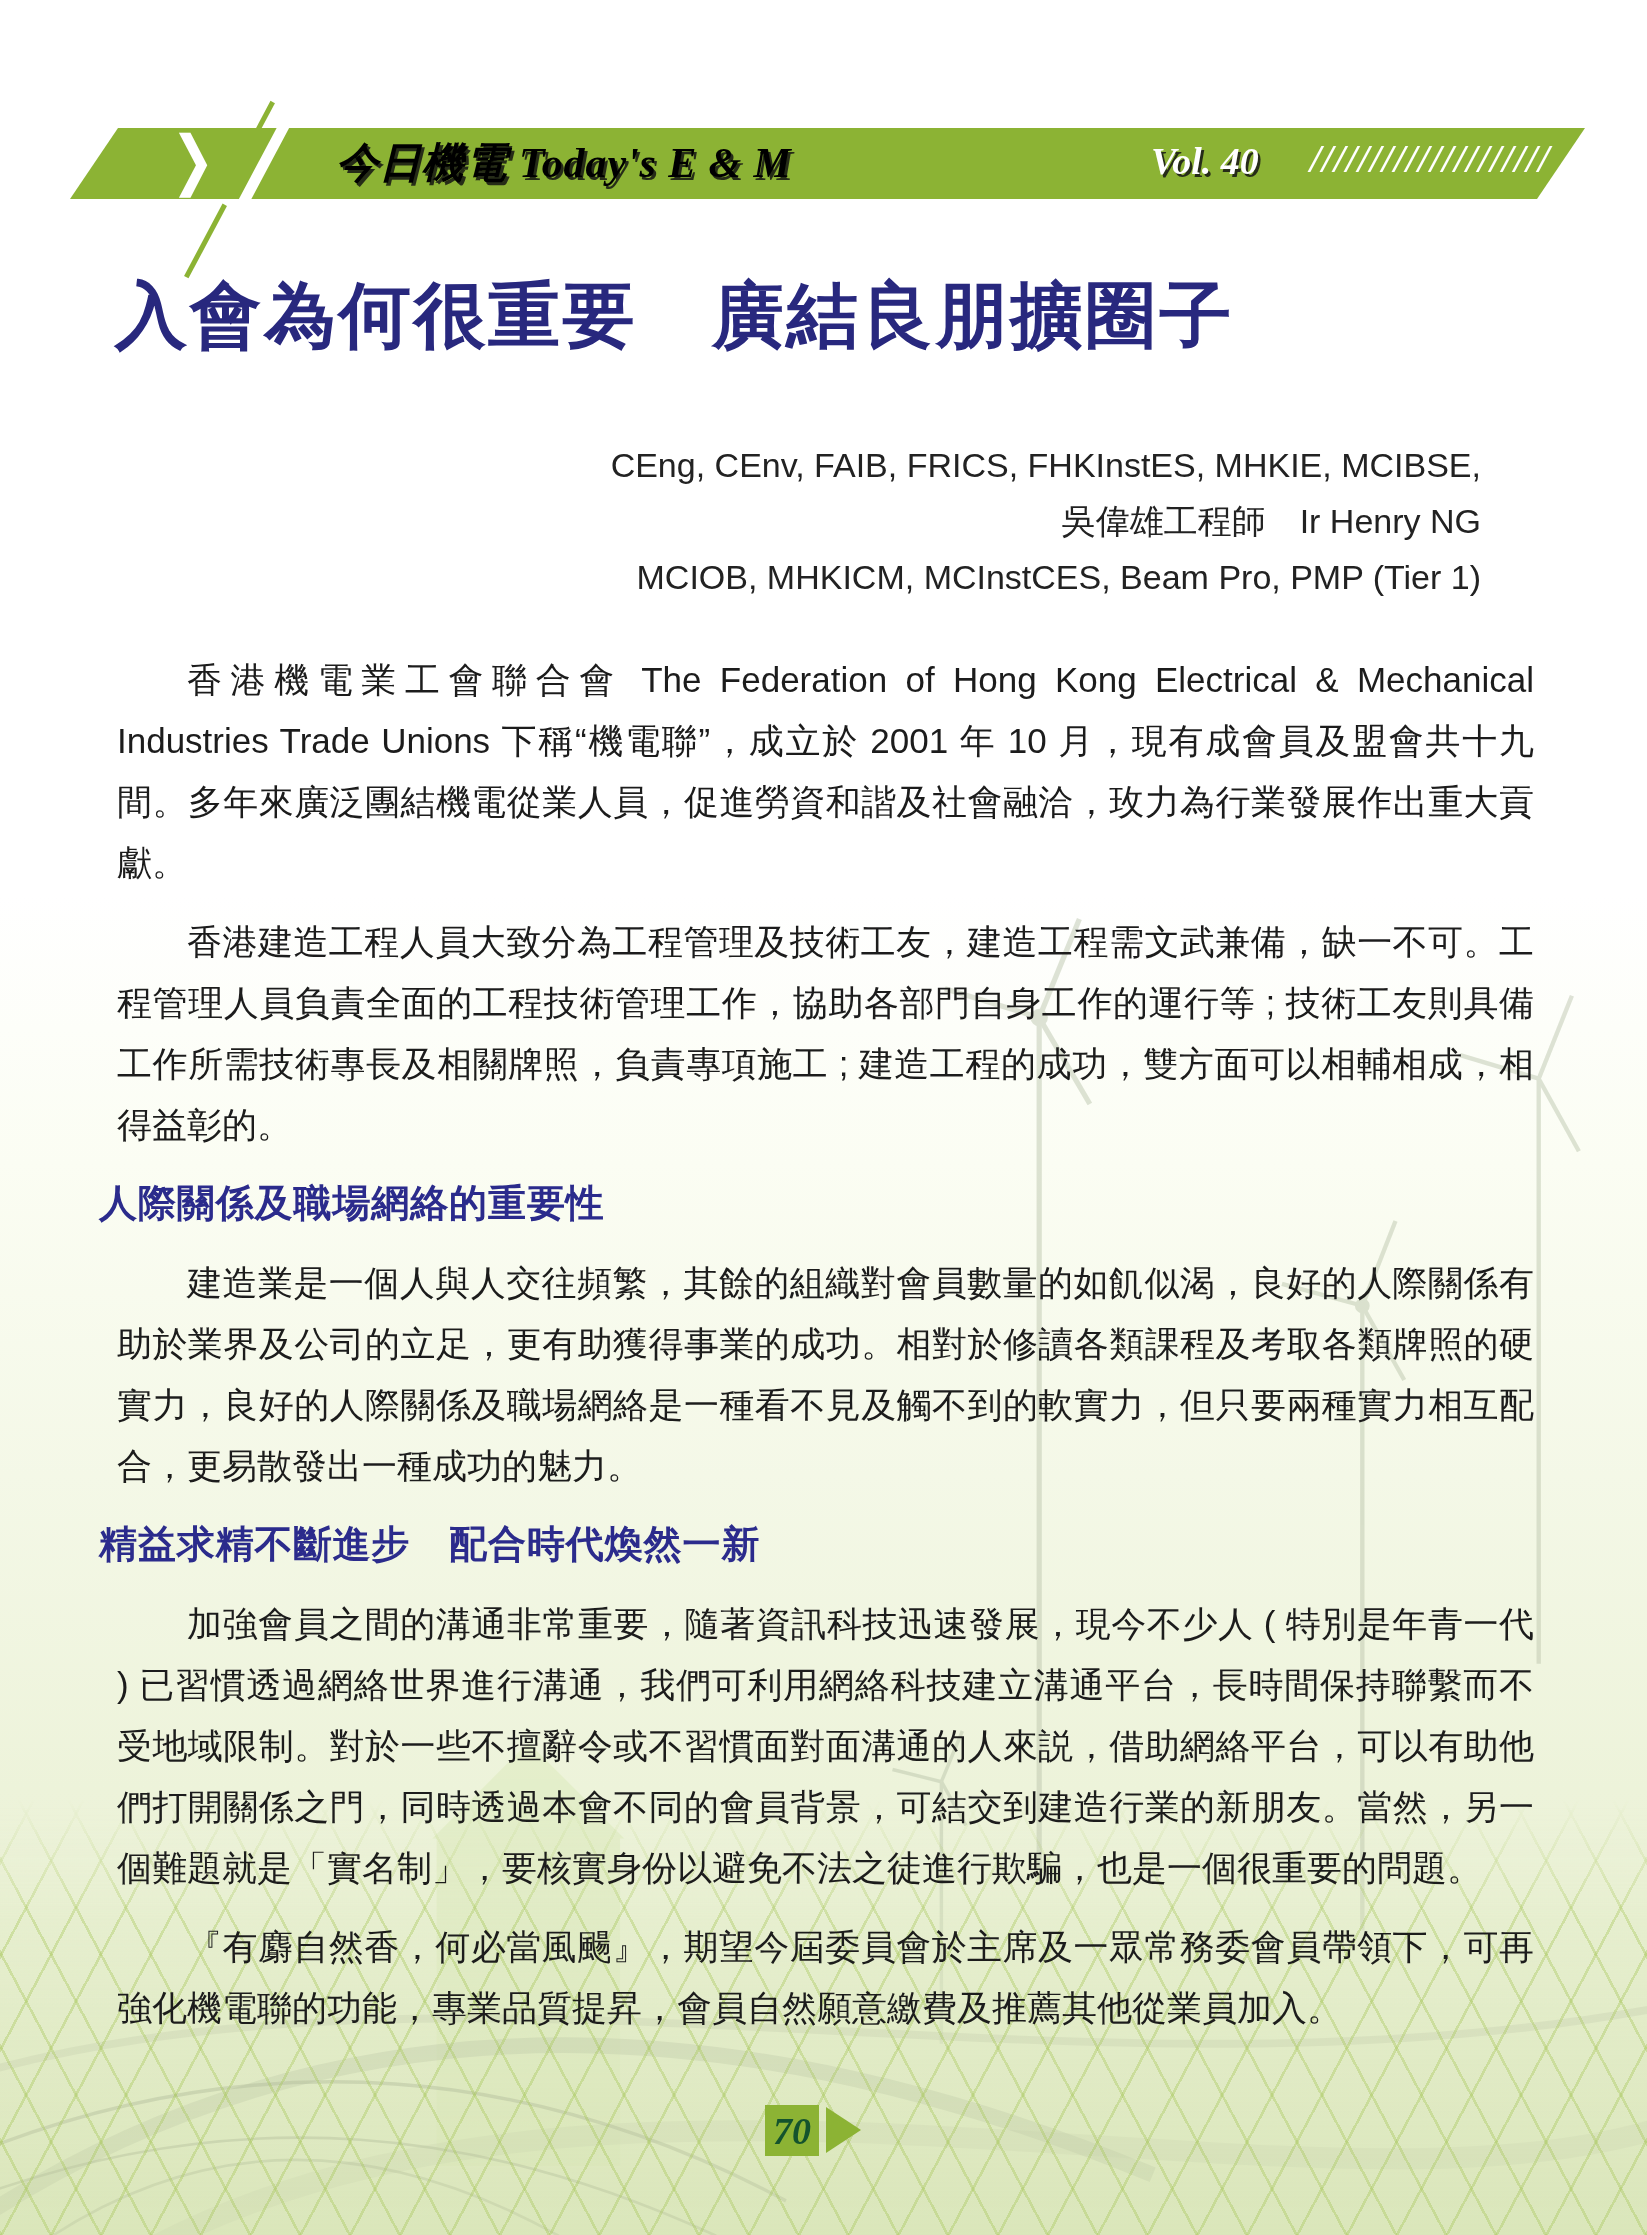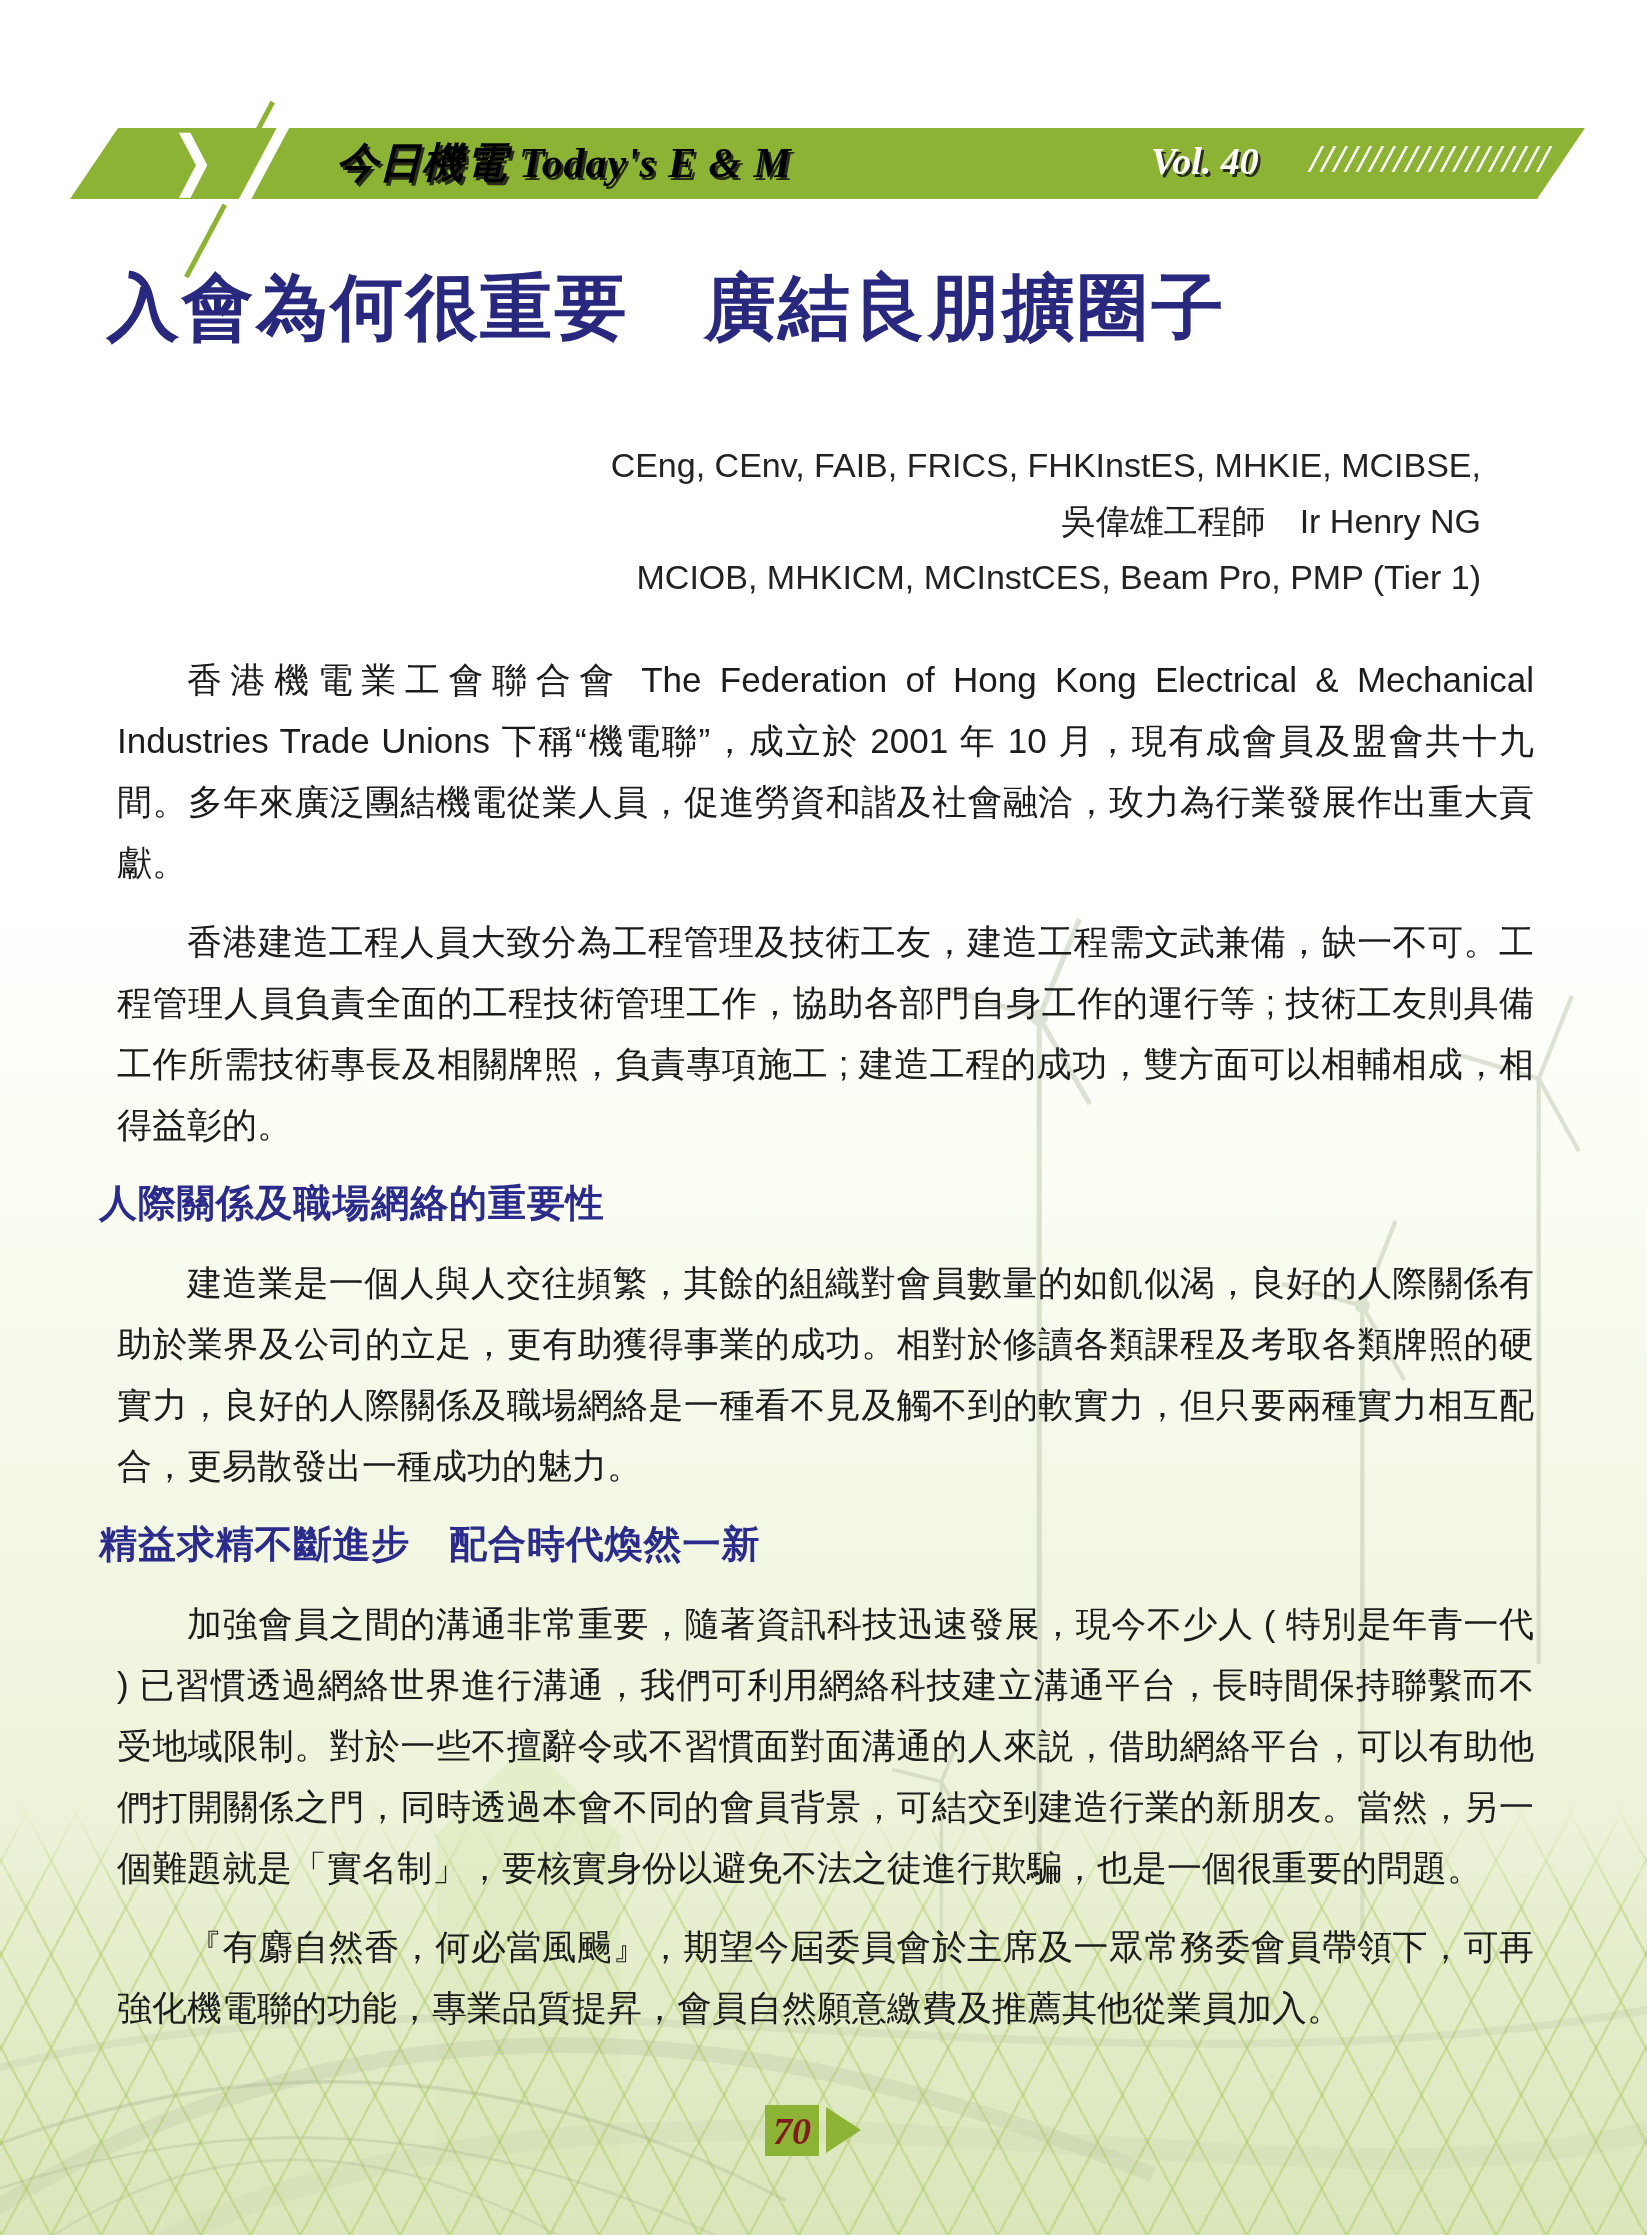--- a/index.html
+++ b/index.html
@@ -51,21 +51,21 @@
   .slashes{
     position:absolute;left:1240px;top:7px;
     font-family:"Liberation Serif","DejaVu Serif",serif;
     font-style:italic;font-weight:bold;font-size:40px;color:#fff;
     letter-spacing:0.9px;white-space:nowrap;
   }
   .slash-above{position:absolute;left:262px;top:100px;width:5.2px;height:35px;background:#8cb334;transform:rotate(28deg);z-index:2;}
   .slash-below{position:absolute;left:203px;top:200px;width:5.2px;height:82px;background:#8cb334;transform:rotate(28deg);z-index:2;}
   
   .title{
-    position:absolute;left:99px;top:252px;z-index:2;margin:8px;
+    position:absolute;left:99px;top:252px;z-index:2;margin:16px;
     font-family:"Liberation Serif","DejaVu Serif",serif;
     font-size:72px;font-weight:bold;color:#28287e;letter-spacing:2.6px;white-space:nowrap;
   }
   .author{
     position:absolute;right:166px;top:437px;z-index:2;text-align:right;
     font-size:34px;line-height:56px;color:#222;
   }
   .flow{
     position:absolute;left:99px;width:1453px;top:631px;z-index:2;
     font-size:35px;line-height:61px;text-align:justify;
@@ -76,21 +76,21 @@
     font-family:"Liberation Serif","DejaVu Serif",serif;
     font-size:38px;font-weight:600;color:#2b2b8c;
     text-underline-offset:7.9px;
     text-decoration-thickness:2.6px;letter-spacing:0.9px;
   }
   
   .pagenum-box{
     position:absolute;left:765px;top:2105px;width:54px;height:51px;z-index:2;
     background:#8cb334;display:flex;align-items:center;justify-content:center;
     font-family:"Liberation Serif","DejaVu Serif",serif;
-    font-style:italic;font-weight:bold;font-size:38px;color:#7f1d1d;
+    font-style:italic;font-weight:bold;font-size:38px;color:#14532d;
   }
   .pagenum-arrow{
     position:absolute;left:826px;top:2107px;width:0;height:0;z-index:2;
     border-top:23.6px solid transparent;border-bottom:23.6px solid transparent;
     border-left:35px solid #8cb334;
   }
 </style>
 </head>
 <body>
 

